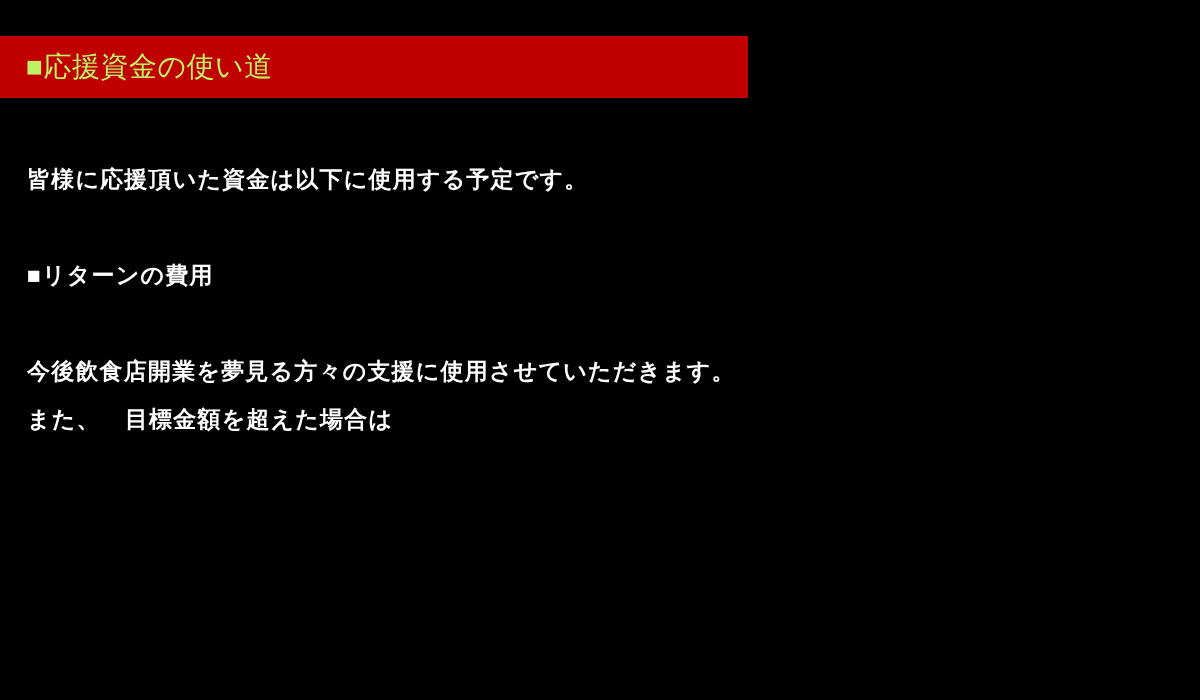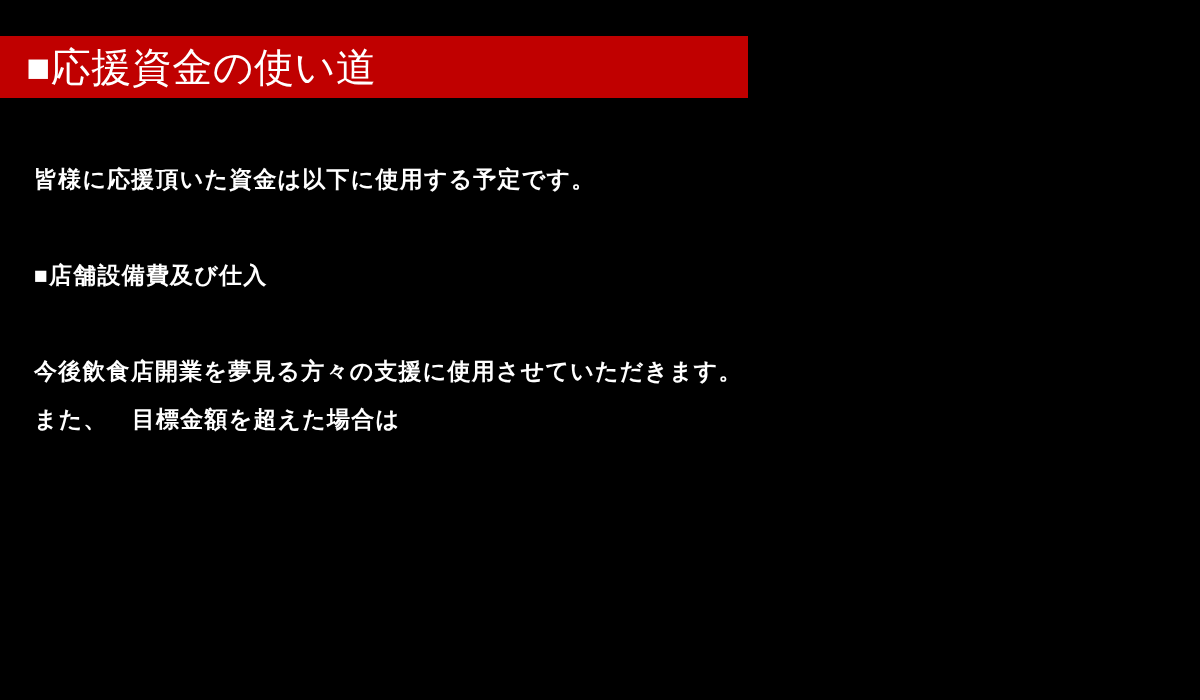--- a/index.html
+++ b/index.html
@@ -23,43 +23,42 @@
     left: 0;
     top: 36px;
     width: 748px;
     height: 62px;
     background: #c00000;
     display: flex;
     align-items: center;
   }
 
   .header-title {
-    color: #ffffff;
-    font-family: Liberation Sans, sans-serif;
-    font-size: 40px;
+    color: #bef264;
+    font-family: Liberation Serif, serif;
+    font-size: 28px;
     font-weight: 400;
     line-height: 1;
     letter-spacing: 0.5px;
     padding-left: 26px;
     white-space: nowrap;
   }
 
   
   .body-text {
     position: absolute;
     left: 27px;
     top: 155px;
     width: 1140px;
     color: #ffffff;
     font-family: "Liberation Sans", "DejaVu Sans", sans-serif;
     font-weight: bold;
     font-size: 23px;
     line-height: 48px;
     letter-spacing: 1.2px;
-    margin-left: 7px;
   }
 
   .intro-line {
     white-space: pre;
   }
 
   .spacer {
     height: 48px;
   }
 
@@ -86,21 +85,21 @@
     <div class="header-title">■応援資金の使い道</div>
   </div>
 
   <div class="body-text">
 
     <div class="intro-line">皆様に応援頂いた資金は以下に使用する予定です。</div>
 
     <div class="spacer"></div>
 
     <ul class="bullet-list">
-      <li class="bullet-item">■店舗設備費及び仕入</li>
+      <li class="bullet-item">■リターンの費用</li>
     </ul>
 
     <div class="spacer"></div>
 
     <div class="closing-line">今後飲食店開業を夢見る方々の支援に使用させていただきます。</div>
     <div class="closing-line">また、　目標金額を超えた場合は</div>
 
   </div>
 
 </div>

